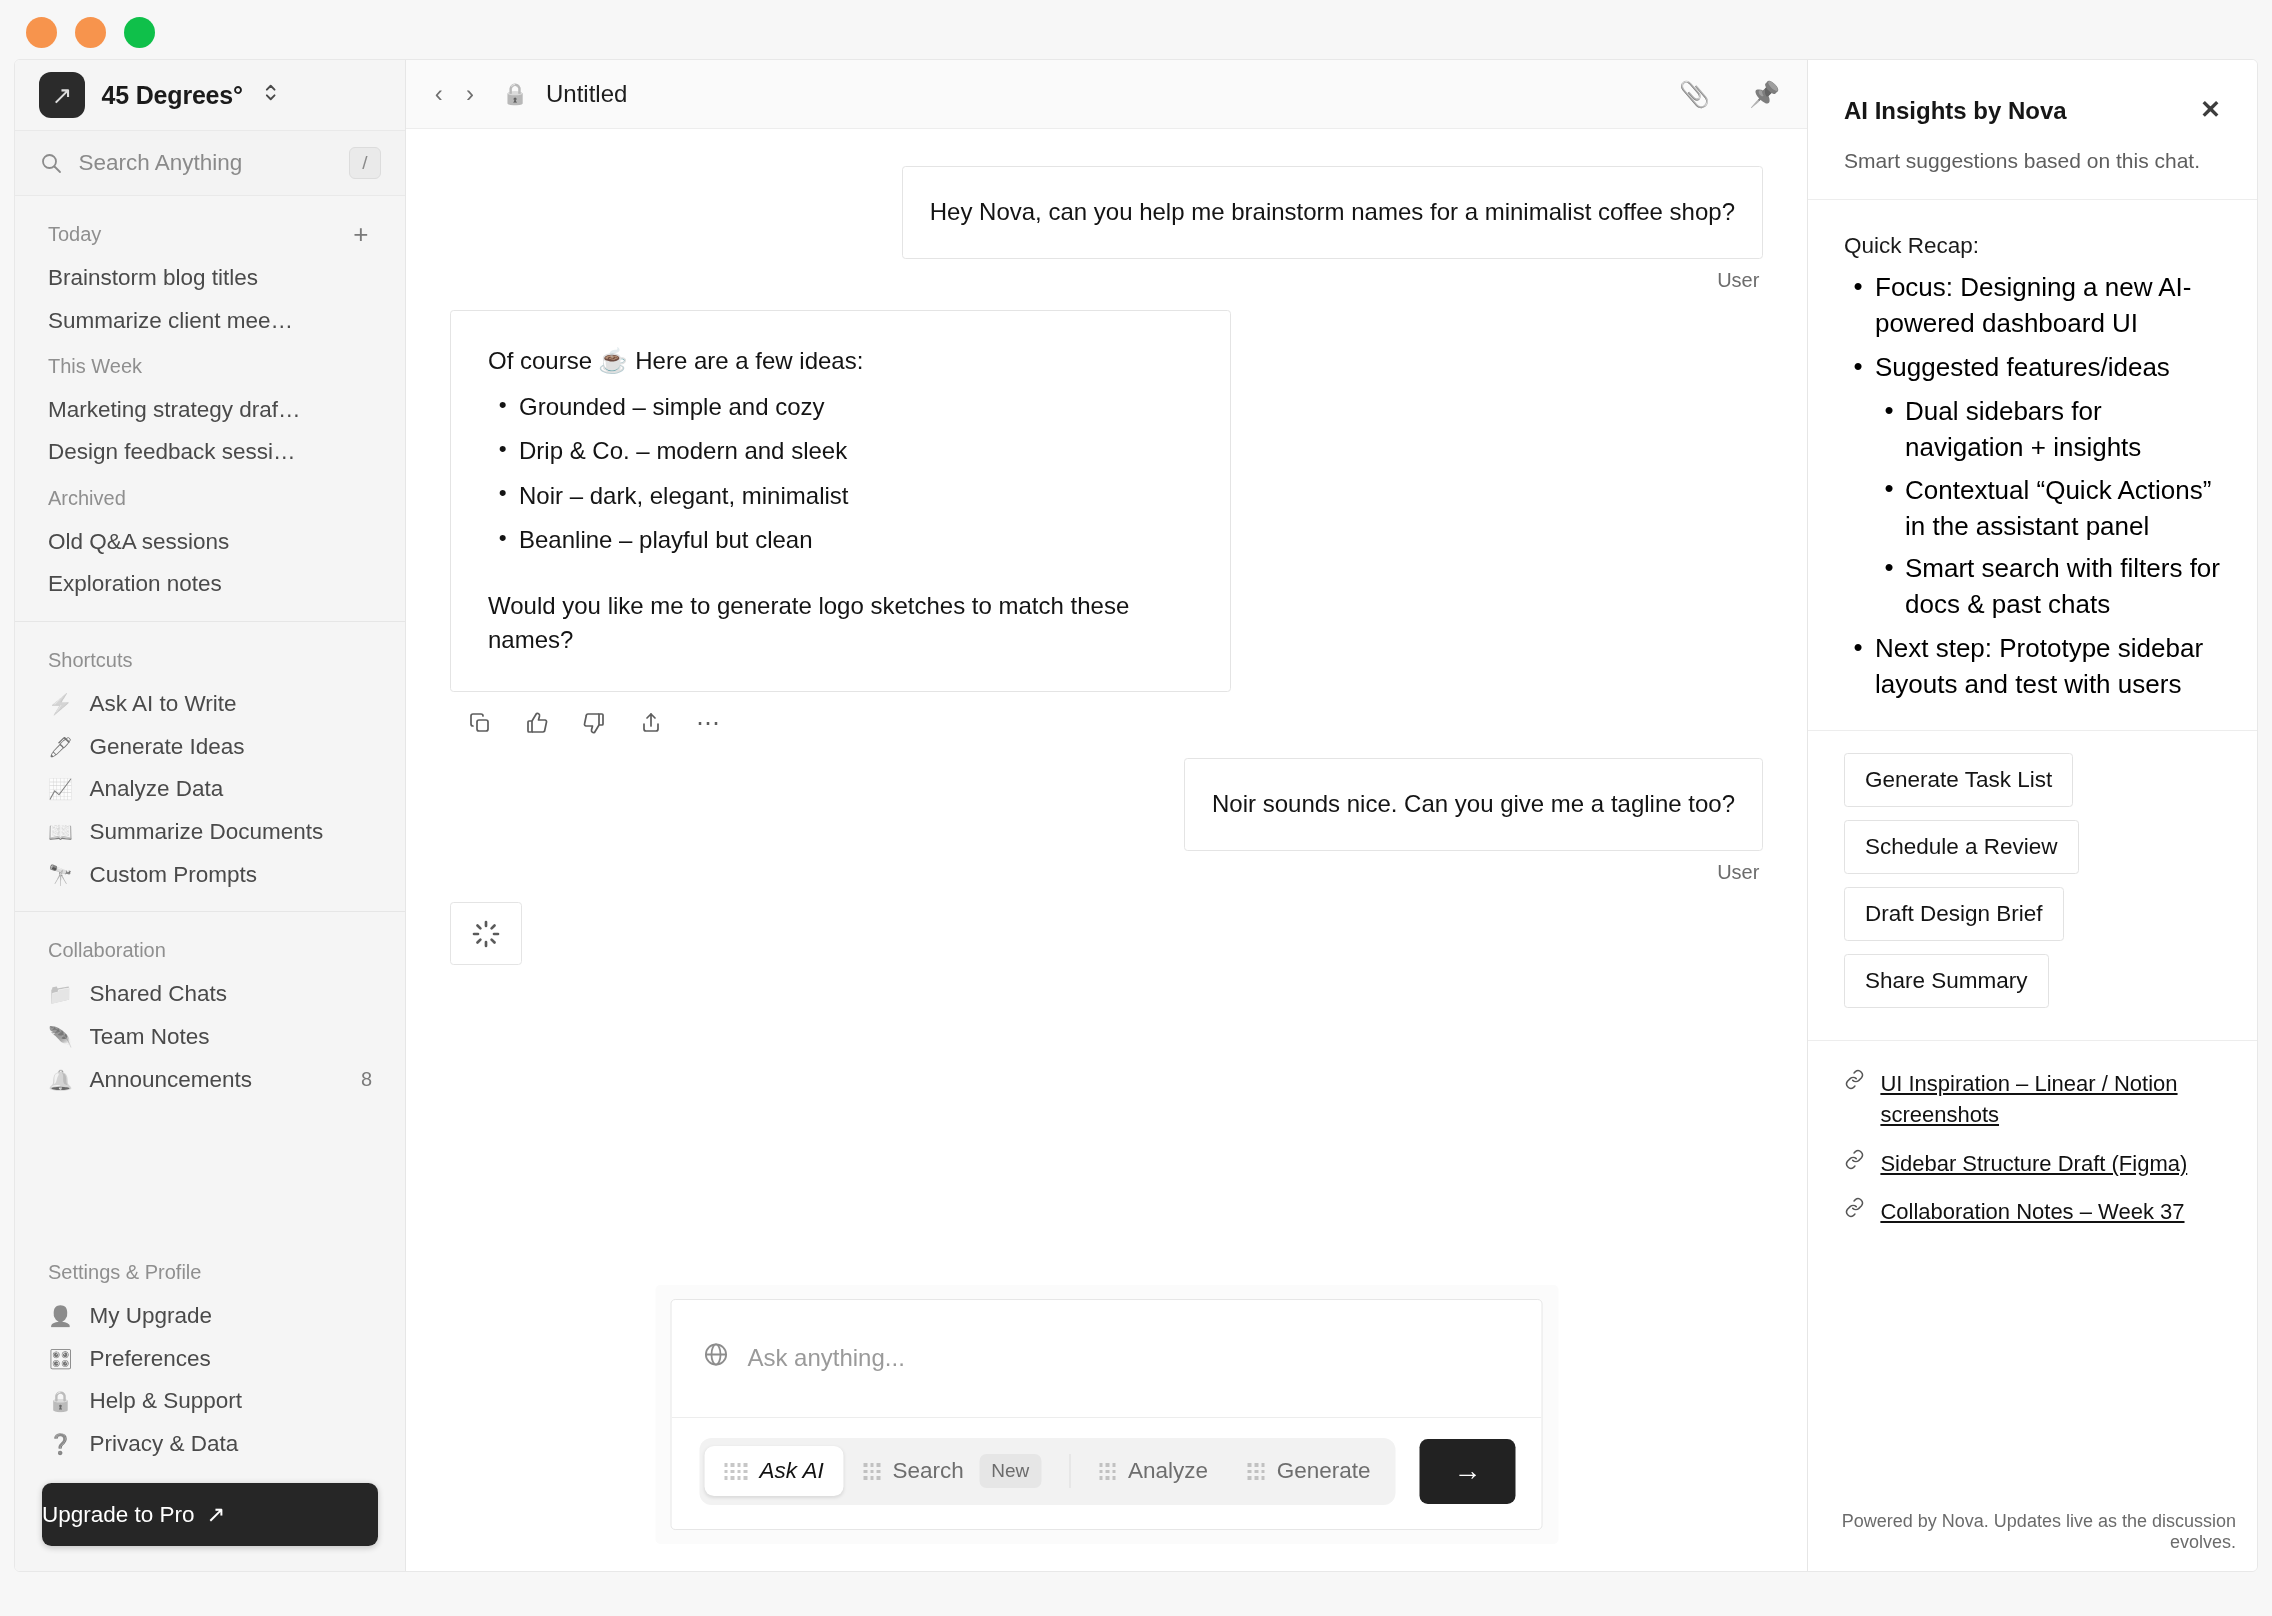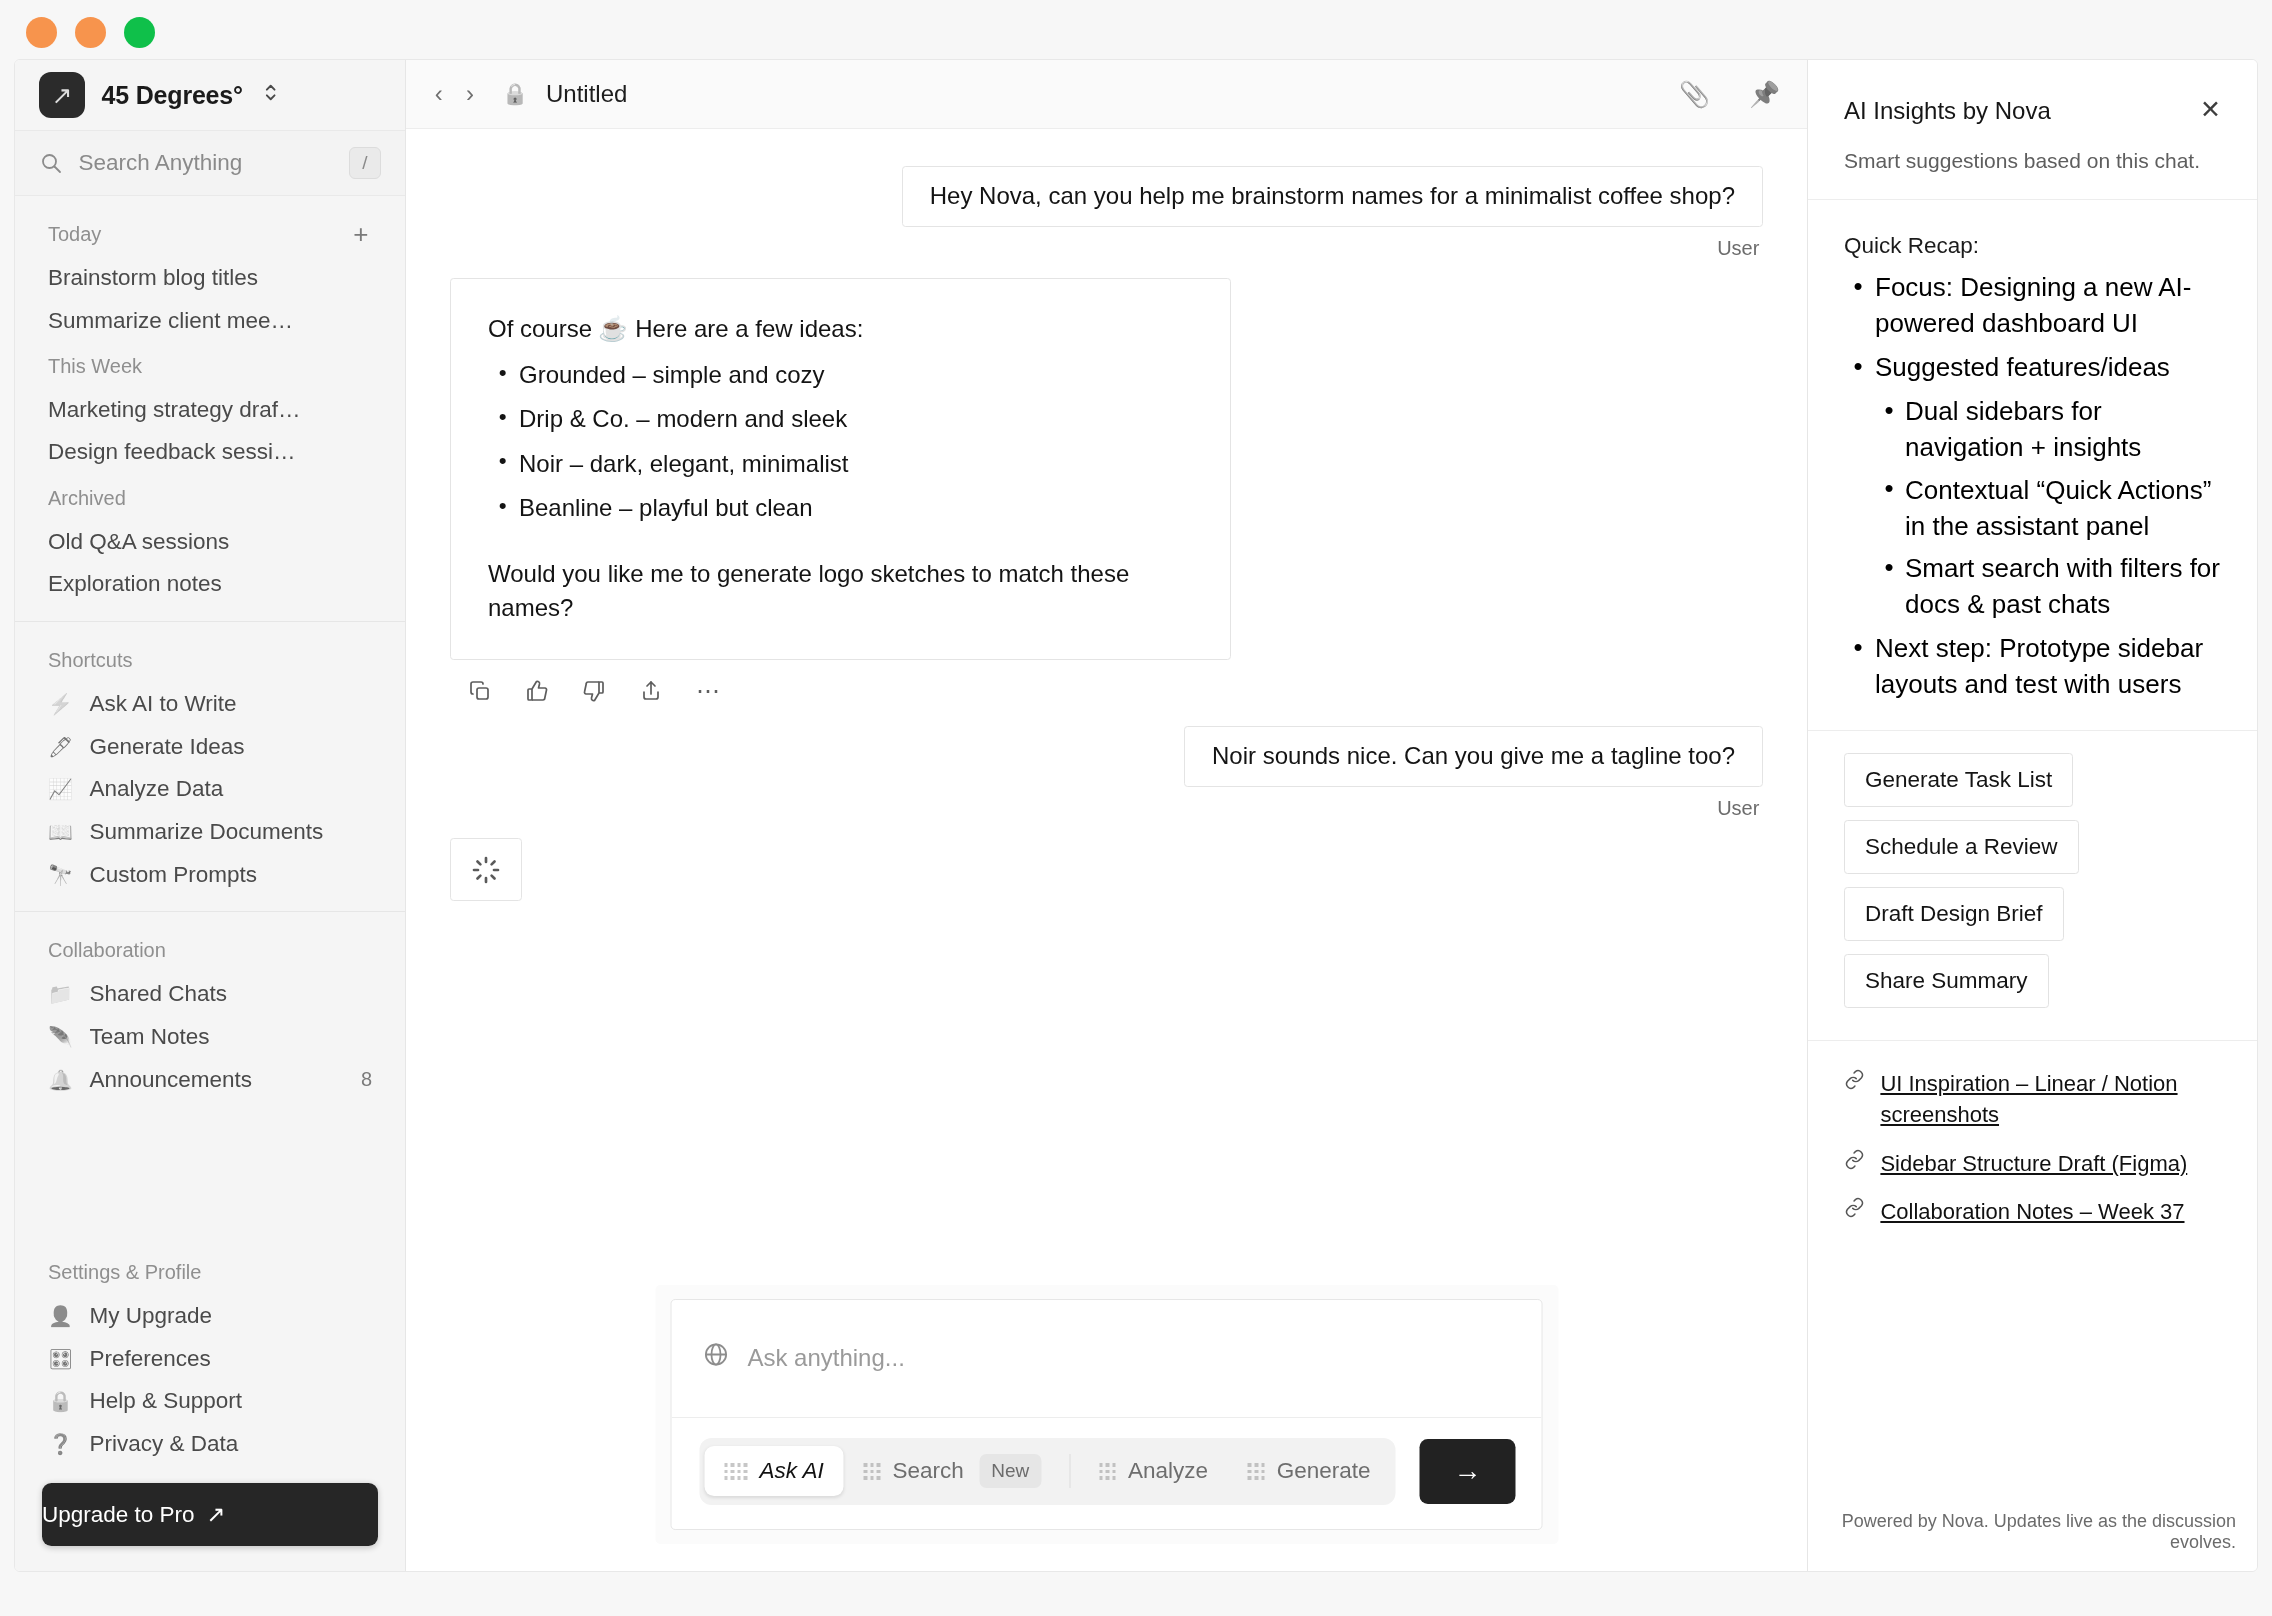--- a/index.html
+++ b/index.html
@@ -148,21 +148,21 @@
     overflow: hidden;
     padding: 37px 44px 0 44px;
   }
   .msg-row { display: flex; flex-direction: column; margin-bottom: 18px; }
   .msg-row.right { align-items: flex-end; }
   .msg-row.left { align-items: flex-start; }
   .bubble {
     border: 1.2px solid #e4e4e4;
     background: #fff;
     border-radius: 3.6px;
-    padding: 12px 27px;
+    padding: 28px 27px;
     font-size: 24px;
     color: #141414;
     line-height: 1.45;
     max-width: 876px;
   }
   .bubble.assistant { max-width: 781px; padding: 33px 37px 33px 37px; }
   .role-label { font-size: 20px; color: #6c6c6c; margin-top: 10.7px; margin-right: 3.6px; }
   .bubble ul { list-style: none; margin: 10.7px 0 0 0; }
   .bubble ul li { position: relative; padding-left: 31px; margin-bottom: 9.5px; }
   .bubble ul li:before {
@@ -254,21 +254,21 @@
     width: 450px;
     flex: 0 0 450px;
     border-left: 1.2px solid #e6e6e6;
     display: flex; flex-direction: column;
     background: #fff;
   }
   .rp-header {
     padding: 37px 36px 26px 36px;
     border-bottom: 1.2px solid #ededed;
   }
-  .rp-title-row { display: flex; align-items: flex-start; }
+  .rp-title-row { display: flex; align-items: flex-start; font-weight: bold; }
   .rp-title { font-size: 24px; color: #161616; flex: 1; }
   .rp-close { font-size: 25px; color: #3d3d3d; line-height: 1; }
   .rp-sub { font-size: 21px; color: #5e5e5e; margin-top: 24px; }
 
   .rp-body { padding: 33px 36px 18px 36px; border-bottom: 1.2px solid #ededed;}
   .rp-recap-title { font-size: 22.5px; color: #1b1b1b; margin-bottom: 10.7px; }
   .rp-list { list-style: none; }
   .rp-list li {
     position: relative; padding-left: 31px;
     font-size: 26px; color: #000000; line-height: 1.38;

